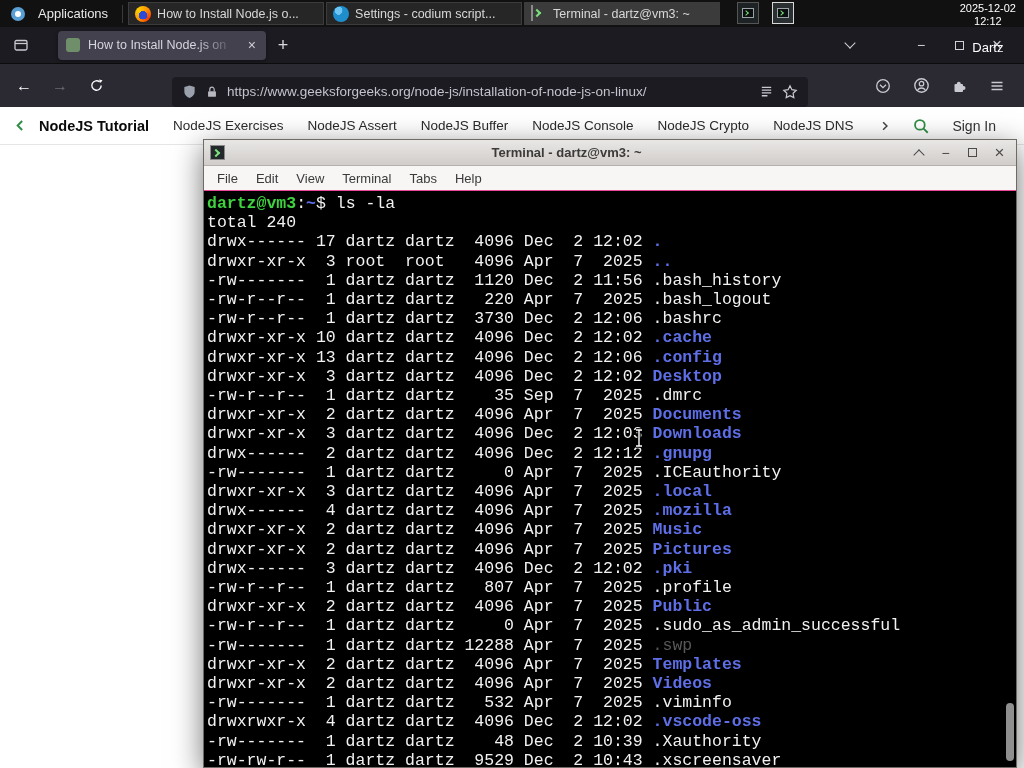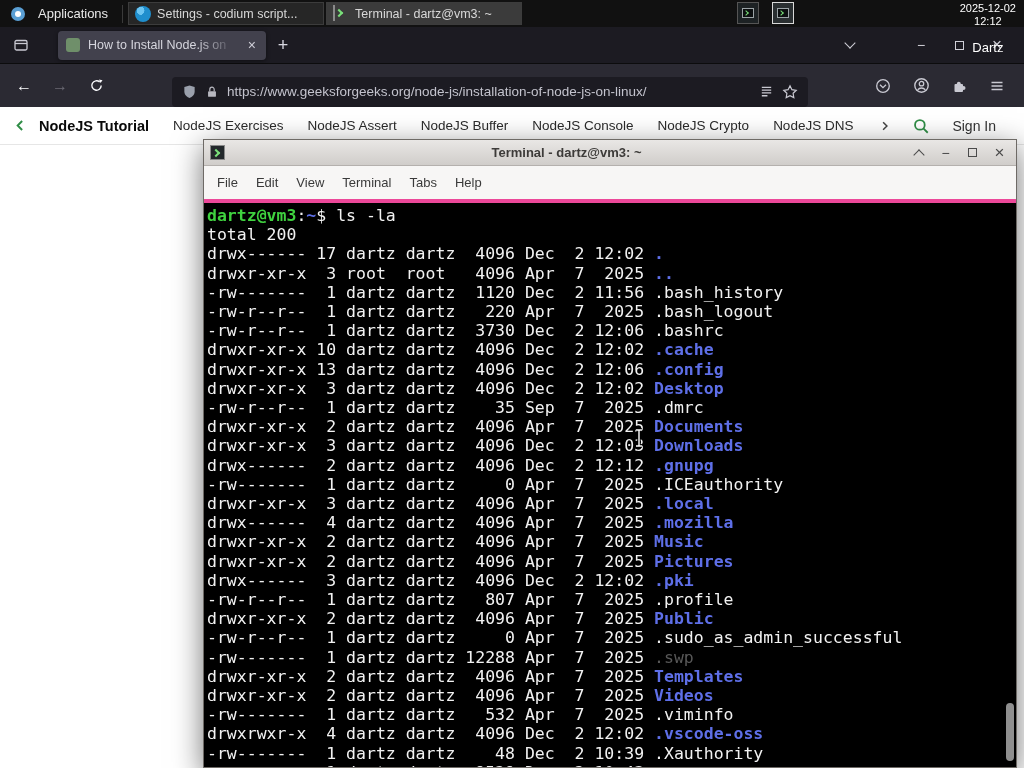--- a/index.html
+++ b/index.html
@@ -87,26 +87,26 @@
   .termwin{position:absolute;left:203px;top:139px;width:814px;height:629px;z-index:40;
     display:flex;flex-direction:column;border:1px solid #6e6a66;
     box-shadow:0 8px 28px rgba(0,0,0,.55);}
   .term-titlebar{height:26px;background:linear-gradient(#e9e7e5,#d0cdca);
     border-bottom:1px solid #b4b0ad;display:flex;align-items:center;padding:0 6px;gap:6px;}
   .term-title{flex:1;text-align:center;font-weight:700;font-size:13px;color:#3d3b39;
     overflow:hidden;white-space:nowrap;}
   .term-tb-btn{width:21px;height:20px;display:flex;align-items:center;justify-content:center;
     color:#4a4a4a;font-size:14px;}
   .term-max-glyph{width:9px;height:9px;border:1.5px solid #4a4a4a;}
-  .term-menubar{height:37px;background:#f7f6f5;border-bottom:4px solid #ec4899;display:flex;
+  .term-menubar{height:25px;background:#f7f6f5;border-bottom:1px solid #ec4899;display:flex;
     align-items:center;padding-left:4px;font-size:13px;color:#3a3a3a;}
   .menu-item{padding:0 9px;height:100%;display:flex;align-items:center;}
   .term-body{flex:1;background:#000;position:relative;overflow:hidden;padding:3px 0 0 3px;
     font-family:"DejaVu Sans Mono", monospace;font-size:16.5px;line-height:19.2px;}
-  .term-line{white-space:pre;}
+  .term-line{white-space:pre;font-family:Liberation Mono, monospace;}
   .c-fg{color:var(--term-fg);}
   .c-green{color:var(--term-green);font-weight:700;}
   .c-blue{color:var(--term-blue);font-weight:700;}
   .c-dim{color:var(--term-dim);}
   .term-scroll-thumb{position:absolute;right:2px;bottom:6px;width:8px;height:58px;
     background:#a8a8a8;border-radius:4px;opacity:.85;}
 
   .ibeam{position:absolute;left:633px;top:428px;z-index:60;pointer-events:none;}
 </style>
 </head>
@@ -117,20 +117,24 @@
   <div class="panel">
     <div class="apps-btn">
       <svg class="favicon" viewBox="0 0 16 16" width="16" height="16">
           <circle cx="8" cy="8" r="7" fill="#5a9fd4"></circle>
           <circle cx="8" cy="8" r="3" fill="#fff"></circle>
         </svg>
       <span>Applications</span>
     </div>
     <div class="panel-sep"></div>
 
+    <div class="task-btn">
+      <span class="favicon ff-logo"></span>
+      <span class="task-title">How to Install Node.js o...</span>
+    </div>
     <div class="task-btn">
       <span class="favicon codium-logo"></span>
       <span class="task-title">Settings - codium script...</span>
     </div>
     <div class="task-btn active">
       <span class="favicon"><span class="term-logo"></span></span>
       <span class="task-title">Terminal - dartz@vm3: ~</span>
     </div>
 
     <div class="tray-icon" style="left:737px">
@@ -284,21 +288,21 @@
       <span class="menu-item">Edit</span>
       <span class="menu-item">View</span>
       <span class="menu-item">Terminal</span>
       <span class="menu-item">Tabs</span>
       <span class="menu-item">Help</span>
     </div>
 
     <div class="term-body">
       <div id="term-lines">
           <div class="term-line"><span class="c-green">dartz@vm3</span><span class="c-fg">:</span><span class="c-blue">~</span><span class="c-fg">$ ls -la</span></div>
-          <div class="term-line"><span class="c-fg">total 200</span></div>
+          <div class="term-line"><span class="c-fg">total 240</span></div>
           <div class="term-line"><span class="c-fg">drwx------ 17 dartz dartz  4096 Dec  2 12:02 </span><span class="c-blue">.</span></div>
           <div class="term-line"><span class="c-fg">drwxr-xr-x  3 root  root   4096 Apr  7  2025 </span><span class="c-blue">..</span></div>
           <div class="term-line"><span class="c-fg">-rw-------  1 dartz dartz  1120 Dec  2 11:56 .bash_history</span></div>
           <div class="term-line"><span class="c-fg">-rw-r--r--  1 dartz dartz   220 Apr  7  2025 .bash_logout</span></div>
           <div class="term-line"><span class="c-fg">-rw-r--r--  1 dartz dartz  3730 Dec  2 12:06 .bashrc</span></div>
           <div class="term-line"><span class="c-fg">drwxr-xr-x 10 dartz dartz  4096 Dec  2 12:02 </span><span class="c-blue">.cache</span></div>
           <div class="term-line"><span class="c-fg">drwxr-xr-x 13 dartz dartz  4096 Dec  2 12:06 </span><span class="c-blue">.config</span></div>
           <div class="term-line"><span class="c-fg">drwxr-xr-x  3 dartz dartz  4096 Dec  2 12:02 </span><span class="c-blue">Desktop</span></div>
           <div class="term-line"><span class="c-fg">-rw-r--r--  1 dartz dartz    35 Sep  7  2025 .dmrc</span></div>
           <div class="term-line"><span class="c-fg">drwxr-xr-x  2 dartz dartz  4096 Apr  7  2025 </span><span class="c-blue">Documents</span></div>

